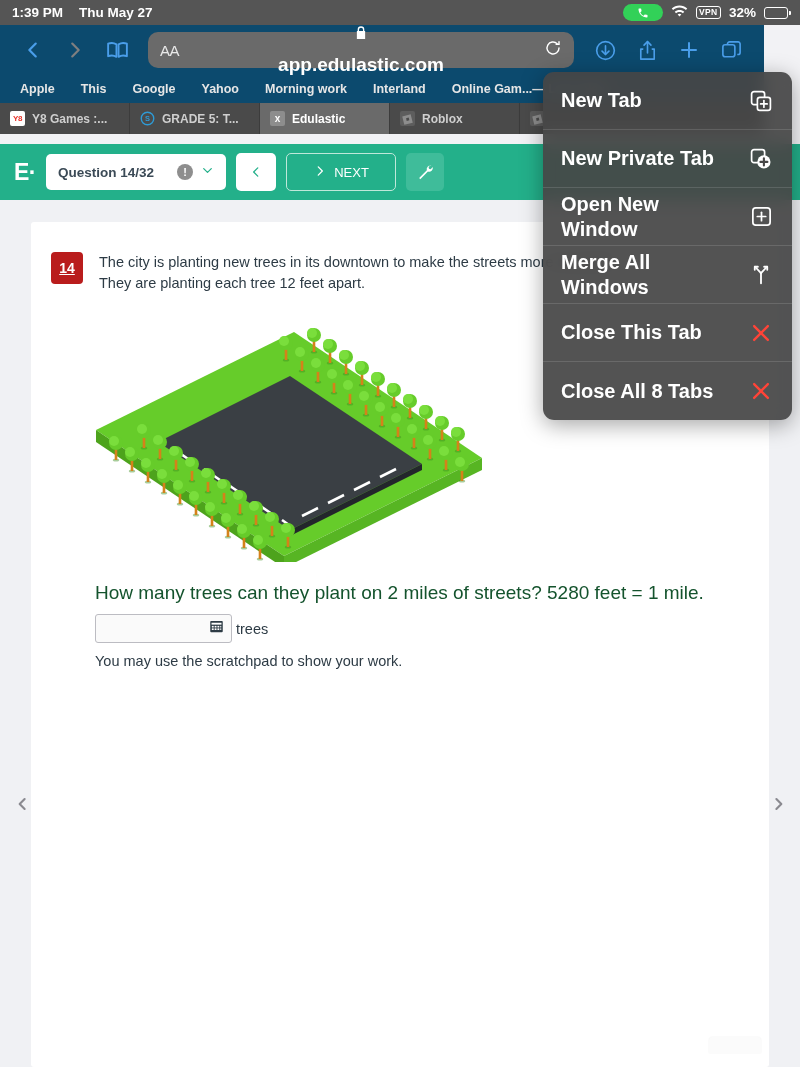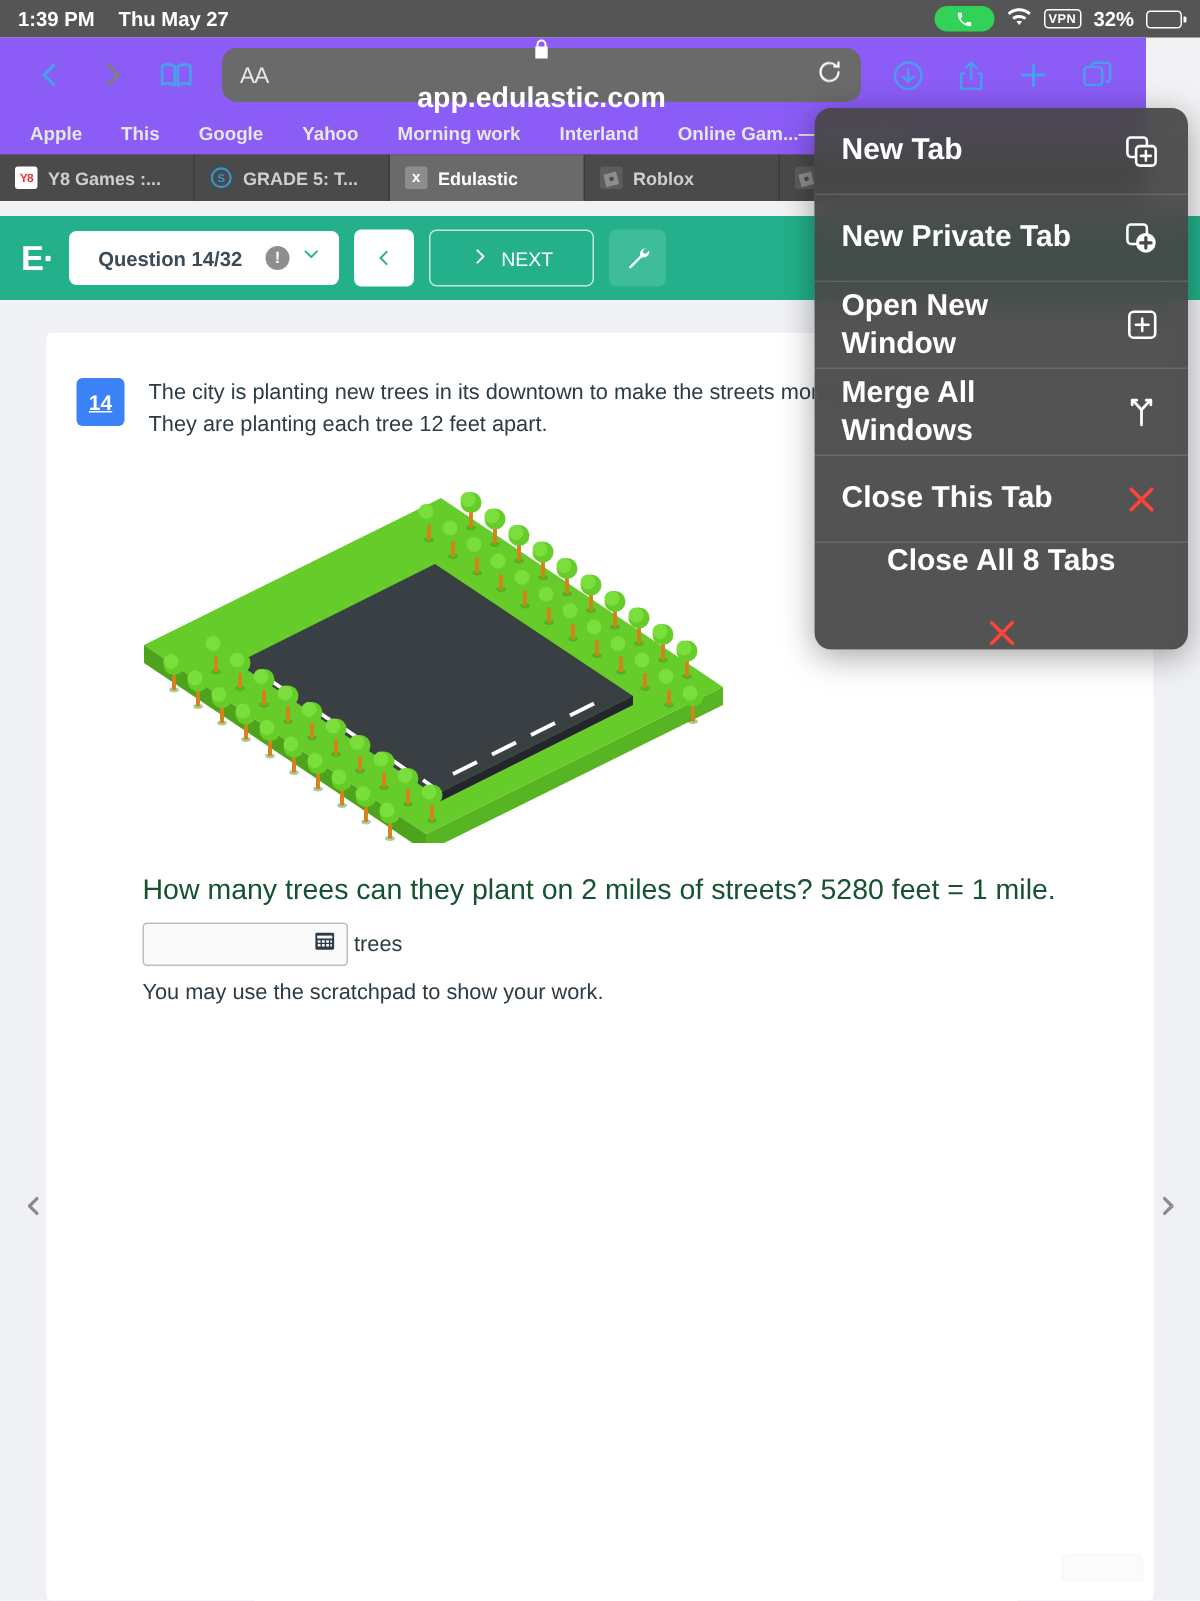--- a/index.html
+++ b/index.html
@@ -33,21 +33,21 @@
     width: 24px; height: 12px; border: 1.4px solid #fff; border-radius: 3px;
     position: relative; padding: 1.5px;
   }
   .batt::after {
     content: ""; position: absolute; right: -3.5px; top: 3.5px;
     width: 2px; height: 4px; background: #fff; border-radius: 0 1px 1px 0;
   }
   .batt-fill { height: 100%; background: #fff; border-radius: 1px; }
 
   
-  .chrome { position: absolute; top: 25px; left: 0; width: 764px; background: #8b5cf6; }
+  .chrome { position: absolute; top: 25px; left: 0; width: 764px; background: #0c4a6e; }
   .toolbar { height: 50px; display: flex; align-items: center; padding: 0 14px; gap: 4px; }
   .tb-btn {
     width: 38px; height: 38px; display: flex; align-items: center; justify-content: center;
     color: #4a9eea; flex: none;
   }
   .tb-btn.dim { color: #7f7f80; }
   .urlbar {
     flex: 1; height: 36px; background: #6a6a6a; border-radius: 10px;
     display: flex; align-items: center; padding: 0 12px; margin: 0 8px;
     position: relative; min-width: 0;
@@ -88,21 +88,21 @@
   
   .app-header {
     position: absolute; top: 144px; left: 0; width: 800px; height: 56px;
     background: #23b08a; display: flex; align-items: center; padding: 0 14px; gap: 10px;
   }
   .brand { color: #fff; font-size: 23px; font-weight: bold; letter-spacing: -.5px; }
   .qsel {
     background: #fff; border-radius: 5px; height: 36px; width: 180px;
     display: flex; align-items: center; padding: 0 12px; gap: 8px;
   }
-  .qsel-label { color: #3b4a56; font-size: 13.5px; font-weight: bold; flex: 1; text-align: center; }
+  .qsel-label { color: #3b4a56; font-size: 13.5px; font-weight: bold; flex: 1; }
   .warn-ic {
     width: 16px; height: 16px; border-radius: 50%; background: #8e8e8e; color: #fff;
     display: flex; align-items: center; justify-content: center;
     font-size: 11px; font-weight: bold; flex: none;
   }
   .hdr-btn {
     height: 38px; border-radius: 5px; display: flex; align-items: center;
     justify-content: center; gap: 7px; color: #fff; font-size: 13px; flex: none;
   }
   .btn-prev { width: 40px; background: #fff; color: #23b08a; font-size: 18px; }
@@ -115,21 +115,21 @@
     position: absolute; top: 590px; width: 28px; height: 28px; color: #8a8a90;
     font-size: 22px; display: flex; align-items: center; justify-content: center;
   }
   .nav-left { left: 8px; } .nav-right { right: 8px; }
   .card {
     position: absolute; top: 22px; left: 31px; width: 738px; height: 845px;
     background: #fff; border-radius: 3px;
   }
   .qrow { display: flex; gap: 16px; padding: 30px 30px 0 20px; }
   .qnum {
-    width: 32px; height: 32px; background: #3b82f6; color: #fff; border-radius: 4px;
+    width: 32px; height: 32px; background: #b91c1c; color: #fff; border-radius: 4px;
     display: flex; align-items: center; justify-content: center;
     font-size: 14px; font-weight: bold; flex: none; text-decoration: underline;
   }
   .qtext { color: #2d3b45; font-size: 14.5px; line-height: 21px; }
   .illus { margin: 18px 0 0 55px; }
   .qbottom { padding: 16px 30px 0 64px; }
   .qprompt { color: #14532d; font-size: 19px; }
   .ansrow { display: flex; align-items: center; gap: 4px; margin-top: 10px; }
   .ansbox {
     width: 137px; height: 29px; border: 1px solid #bcbcc2; border-radius: 3px;
@@ -147,21 +147,21 @@
   .menu {
     position: absolute; top: 72px; left: 543px; width: 249px;
     background: rgba(70,70,70,.93); border-radius: 11px; overflow: hidden;
     box-shadow: 0 5px 22px rgba(0,0,0,.35); backdrop-filter: blur(8px);
   }
   .mi {
     display: flex; align-items: center; padding: 0 18px; min-height: 58px;
     color: #fff; font-size: 20px; font-weight: bold; gap: 24px;
     border-bottom: 1px solid rgba(255,255,255,.13);
   }
-  .mi:last-child { border-bottom: none; flex-direction: column; }
+  .mi:last-child { border-bottom: none; }
   .mi-label { flex: 1; line-height: 25px; }
   .mi-ic { flex: none; width: 26px; display: flex; justify-content: center; color: #fff; }
   .mi.danger { color: #ffffff; }
   .mi.danger .mi-ic { color: #ff4438; }
 </style>
 </head>
 <body>
 
 <div id="root">
 

